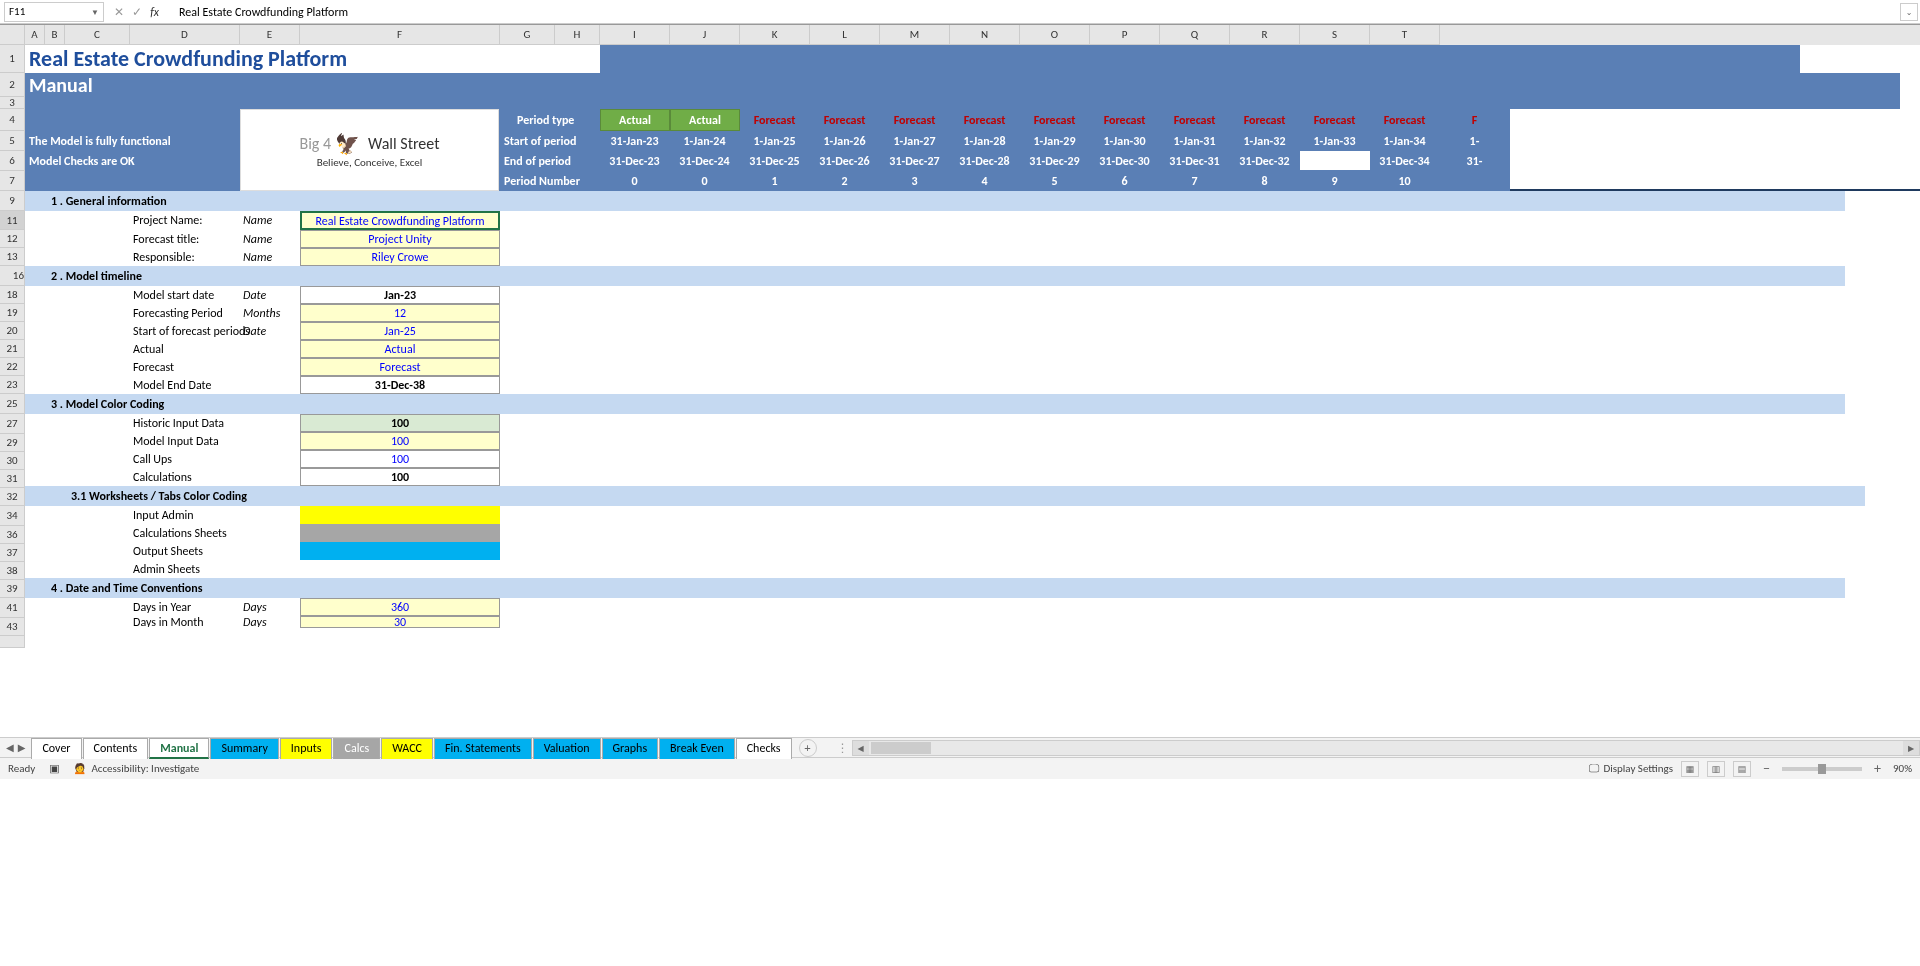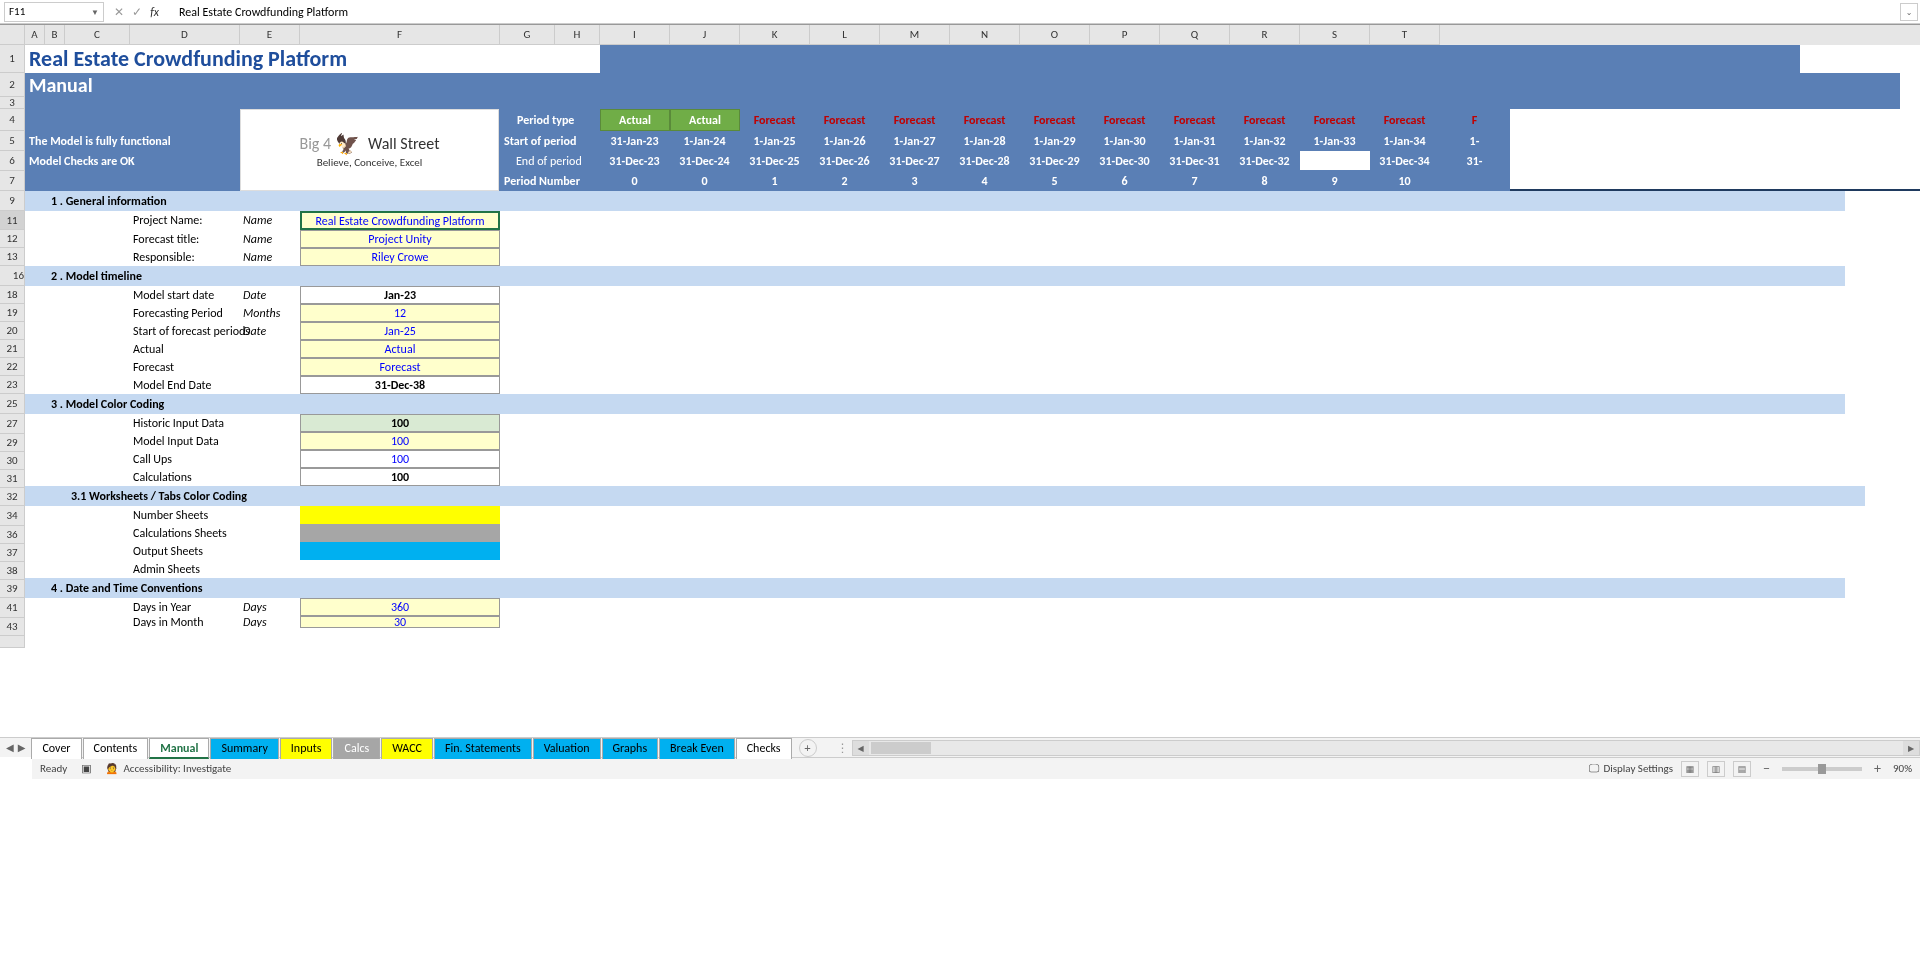--- a/index.html
+++ b/index.html
@@ -68,21 +68,21 @@
 .tab.blue { background: #00b0f0; }
 .tab.gray { background: #a6a6a6; color: #fff; }
 .tab.plain { background: #fff; }
 .new-tab { width: 18px; height: 18px; border: 1px solid #ccc; border-radius: 50%; display: flex; align-items: center; justify-content: center; margin-left: 6px; color: #666; cursor: pointer; font-size: 12px; }
 .hscroll { flex: 1; display: flex; align-items: center; margin-left: 20px; }
 .hscroll-dots { color: #999; margin-right: 4px; letter-spacing: -1px; }
 .hscroll-track { flex: 1; height: 16px; background: #e8e8e8; border: 1px solid #ccc; position: relative; display: flex; align-items: center; }
 .hscroll-btn { width: 16px; height: 14px; background: #ddd; display: flex; align-items: center; justify-content: center; font-size: 8px; color: #666; cursor: pointer; }
 .hscroll-thumb { width: 60px; height: 12px; background: #ccc; margin-left: 2px; cursor: pointer; }
 
-.status-bar { display: flex; align-items: center; justify-content: space-between; height: 22px; background: #f3f3f3; border-top: 1px solid #ccc; padding: 0 8px; font-size: 11px; color: #444; margin-left: 32px; }
+.status-bar { display: flex; align-items: center; justify-content: space-between; height: 22px; background: #f3f3f3; border-top: 1px solid #ccc; padding: 0 8px; font-size: 11px; color: #444; }
 .status-left { display: flex; align-items: center; gap: 14px; }
 .status-right { display: flex; align-items: center; gap: 8px; }
 .view-btn { width: 18px; height: 16px; border: 1px solid #ccc; display: flex; align-items: center; justify-content: center; cursor: pointer; font-size: 9px; color: #666; }
 .zoom-slider { width: 80px; height: 4px; background: #ccc; position: relative; }
 .zoom-thumb { position: absolute; width: 8px; height: 10px; background: #999; top: -3px; left: 36px; cursor: pointer; }
 .zoom-btn { cursor: pointer; font-size: 14px; color: #666; padding: 0 4px; }
 .acc-icon { display: inline-flex; align-items: center; gap: 4px; }
 </style>
 </head>
 <body>
@@ -217,21 +217,21 @@
             <div class="cell period-h" style="width: 70px; height: 20px;">1-Jan-30</div>
             <div class="cell period-h" style="width: 70px; height: 20px;">1-Jan-31</div>
             <div class="cell period-h" style="width: 70px; height: 20px;">1-Jan-32</div>
             <div class="cell period-h" style="width: 70px; height: 20px;">1-Jan-33</div>
             <div class="cell period-h" style="width: 70px; height: 20px;">1-Jan-34</div>
             <div class="cell period-h" style="width: 70px; height: 20px;">1-</div>
           </div>
           <div class="row" style="height: 20px;">
             <div class="cell band white-txt" style="width: 215px; height: 20px;;padding-left:4px">Model Checks are OK</div>
             <div class="cell band" style="width: 260px; height: 20px;"></div>
-            <div class="cell band white-txt" style="width: 100px; height: 20px;;font-weight:normal;padding-left:16px">End of period</div>
+            <div class="cell band white-txt" style="width: 100px; height: 20px;;font-weight:bold;padding-left:4px">End of period</div>
             <div class="cell period-h" style="width: 70px; height: 20px;">31-Dec-23</div>
             <div class="cell period-h" style="width: 70px; height: 20px;">31-Dec-24</div>
             <div class="cell period-h" style="width: 70px; height: 20px;">31-Dec-25</div>
             <div class="cell period-h" style="width: 70px; height: 20px;">31-Dec-26</div>
             <div class="cell period-h" style="width: 70px; height: 20px;">31-Dec-27</div>
             <div class="cell period-h" style="width: 70px; height: 20px;">31-Dec-28</div>
             <div class="cell period-h" style="width: 70px; height: 20px;">31-Dec-29</div>
             <div class="cell period-h" style="width: 70px; height: 20px;">31-Dec-30</div>
             <div class="cell period-h" style="width: 70px; height: 20px;">31-Dec-31</div>
             <div class="cell period-h" style="width: 70px; height: 20px;">31-Dec-32</div>
@@ -359,21 +359,21 @@
             <div class="cell " style="width: 60px; height: 18px;"></div>
             <div class="cell input-white-bold" style="width: 200px; height: 18px;">100</div>
             <div class="cell " style="width: 1200px; height: 18px;"></div>
           </div>
           <div class="row" style="height: 20px;">
             <div class="cell sub-h" style="width: 40px; height: 20px;"></div>
             <div class="cell sub-h" style="width: 1800px; height: 20px;">3.1 Worksheets / Tabs Color Coding</div>
           </div>
           <div class="row" style="height: 18px;">
             <div class="cell " style="width: 105px; height: 18px;"></div>
-            <div class="cell " style="width: 170px; height: 18px;">Number Sheets</div>
+            <div class="cell " style="width: 170px; height: 18px;">Input Admin</div>
             <div class="cell swatch-yellow" style="width: 200px; height: 18px;"></div>
             <div class="cell " style="width: 1200px; height: 18px;"></div>
           </div>
           <div class="row" style="height: 18px;">
             <div class="cell " style="width: 105px; height: 18px;"></div>
             <div class="cell " style="width: 170px; height: 18px;">Calculations Sheets</div>
             <div class="cell swatch-gray" style="width: 200px; height: 18px;"></div>
             <div class="cell " style="width: 1200px; height: 18px;"></div>
           </div>
           <div class="row" style="height: 18px;">

